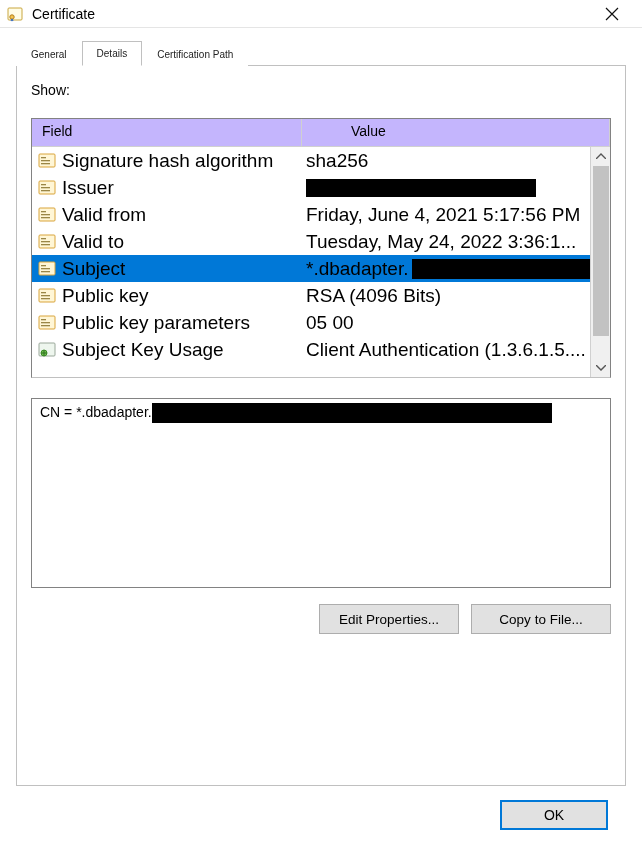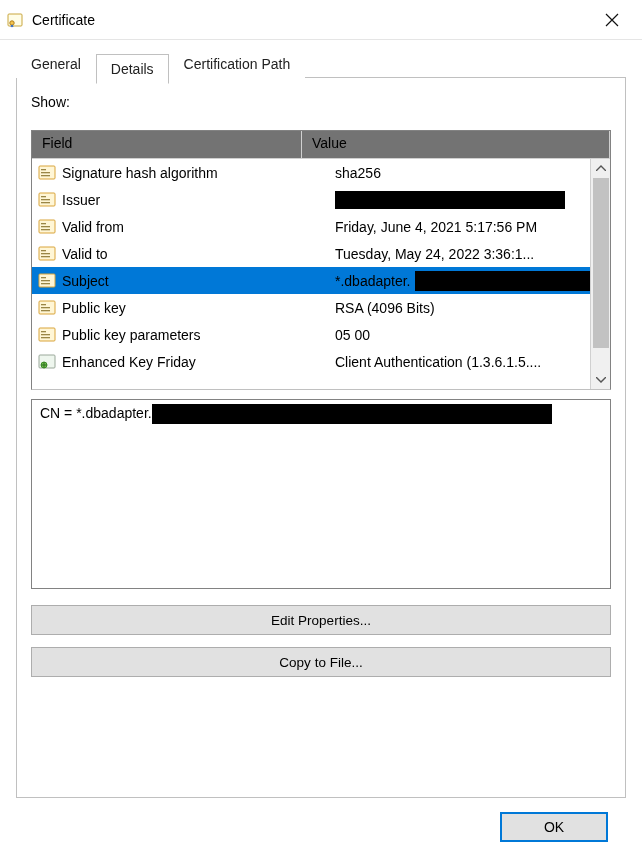--- a/index.html
+++ b/index.html
@@ -7,21 +7,21 @@
       font-family: "Segoe UI", Tahoma, sans-serif;
       font-size: 13px;
       background: #fff;
       width: 642px;
       height: 867px;
       overflow: hidden;
       color: #000;
     }
     
     .titlebar {
-      height: 40px;
+      height: 28px;
       display: flex;
       align-items: center;
       padding: 0 8px 0 6px;
       border-bottom: 1px solid #e5e5e5;
     }
     .titlebar .app-icon {
       width: 18px;
       height: 18px;
       margin-right: 8px;
       display: inline-flex;
@@ -47,31 +47,31 @@
     .tabs {
       display: flex;
       border-bottom: 1px solid #c0c0c0;
       height: 30px;
       align-items: flex-end;
     }
     .tab {
       padding: 6px 14px 6px 14px;
       border: 1px solid transparent;
       border-bottom: none;
-      font-size: 14px;
+      font-size: 10px;
       color: #222;
       cursor: pointer;
       position: relative;
       top: 1px;
       background: #fff;
     }
     .tab.active {
       border: 1px solid #c0c0c0;
       border-bottom: 1px solid #fff;
-      top: 7px;
+      top: 1px;
       z-index: 2;
     }
     .tab-body {
       border: 1px solid #c0c0c0;
       border-top: none;
       padding: 16px 14px 18px 14px;
       min-height: 720px;
     }
     
     .show-row {
@@ -106,44 +106,44 @@
       border: 1px solid #828282;
       border-bottom: 1px solid #c0c0c0;
       height: 260px;
       display: flex;
       flex-direction: column;
       overflow: hidden;
     }
     .fieldlist-header {
       display: flex;
       height: 28px;
-      background: #737373;
+      background: #c4b5fd;
       border-bottom: 1px solid #d0d0d0;
       font-size: 14px;
+      gap: 39px;
     }
     .fieldlist-header .col {
       padding: 4px 10px;
       border-right: 1px solid #d0d0d0;
     }
     .col-field { width: 270px; }
     .col-value { flex: 1; }
     .fieldlist-body {
       flex: 1;
       overflow: hidden;
       position: relative;
     }
     .fieldlist-rows {
       overflow: hidden;
     }
     .row {
       display: flex;
       height: 27px;
       align-items: center;
-      font-size: 14px;
-      gap: 29px;
+      font-size: 19px;
     }
     .row .cell-field {
       width: 270px;
       display: flex;
       align-items: center;
       padding-left: 6px;
       white-space: nowrap;
       overflow: hidden;
     }
     .row .cell-value {
@@ -185,38 +185,37 @@
       display: flex;
       flex-direction: column;
       align-items: center;
       justify-content: space-between;
     }
     .vscroll .arrow { width: 18px; height: 18px; display:flex; align-items:center; justify-content:center; color:#555; cursor:pointer; }
     .vscroll .thumb { background: #c2c2c2; width: 16px; height: 170px; margin: 1px; }
     .vscroll .track { flex:1; display:flex; flex-direction:column; align-items: center; }
     
     .details-box {
-      margin-top: 9px;
+      margin-top: 20px;
       border: 1px solid #828282;
       height: 190px;
       padding: 4px 8px;
       font-size: 14px;
       background: #fff;
       overflow: hidden;
     }
     .details-box .redact-inline {
       display:inline-block; vertical-align: middle; background:#000; height:20px; width: 400px;
     }
     
     .actions {
       display: flex;
       justify-content: flex-end;
       gap: 12px;
       margin-top: 16px;
-      flex-direction: column;
     }
     .btn {
       height: 30px;
       min-width: 140px;
       padding: 0 14px;
       background: #e1e1e1;
       border: 1px solid #adadad;
       font-size: 13.5px;
       cursor: pointer;
     }
@@ -391,21 +390,21 @@
             </div>
             <div class="row">
               <div class="cell-field">
                 <span class="fld-icon">
                   <svg width="18" height="18" viewBox="0 0 18 18">
                     <rect x="1" y="2" width="16" height="13" rx="1" fill="#eef6ee" stroke="#9aa89a"></rect>
                     <circle cx="6" cy="12" r="3" fill="#6fbf4b" stroke="#3e8e28"></circle>
                     <path d="M6 9 L6 15 M3 12 L9 12" stroke="#2f6f22" stroke-width="1"></path>
                   </svg>
                 </span>
-                <span>Enhanced Key Friday</span>
+                <span>Subject Key Usage</span>
               </div>
               <div class="cell-value">
                 <span>Client Authentication (1.3.6.1.5....</span>
               </div>
             </div>
           </div>
         <div class="vscroll">
           <div class="arrow">
             <svg width="10" height="6" viewBox="0 0 10 6">
                 <path d="M0 6 L5 1 L10 6" fill="none" stroke="#555" stroke-width="1.4"></path>

